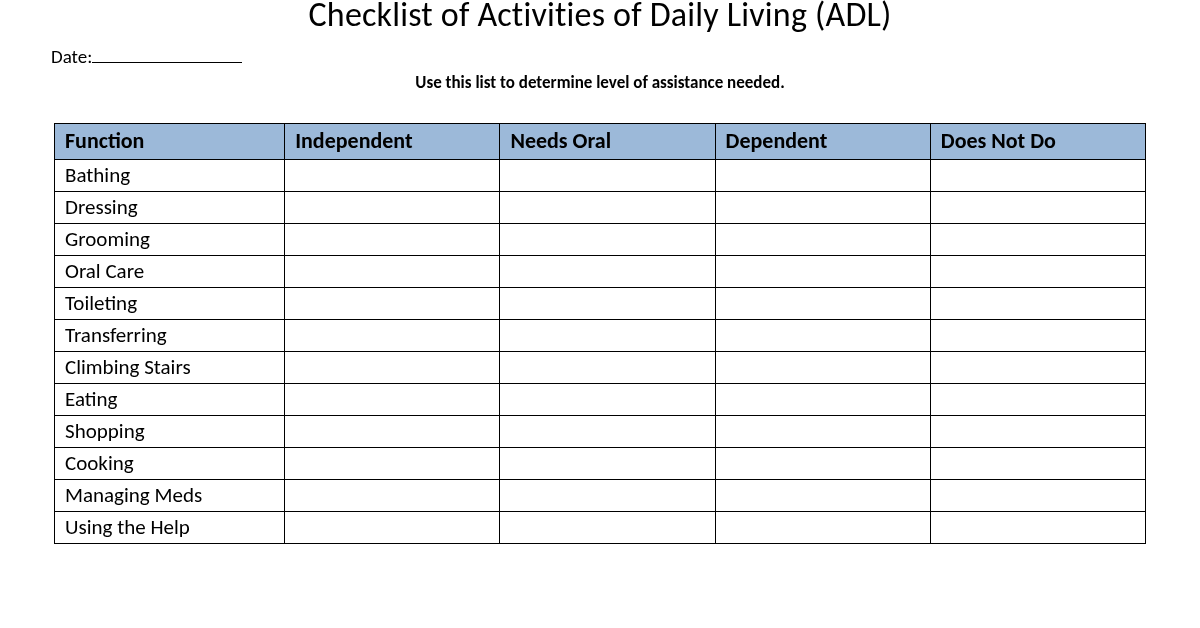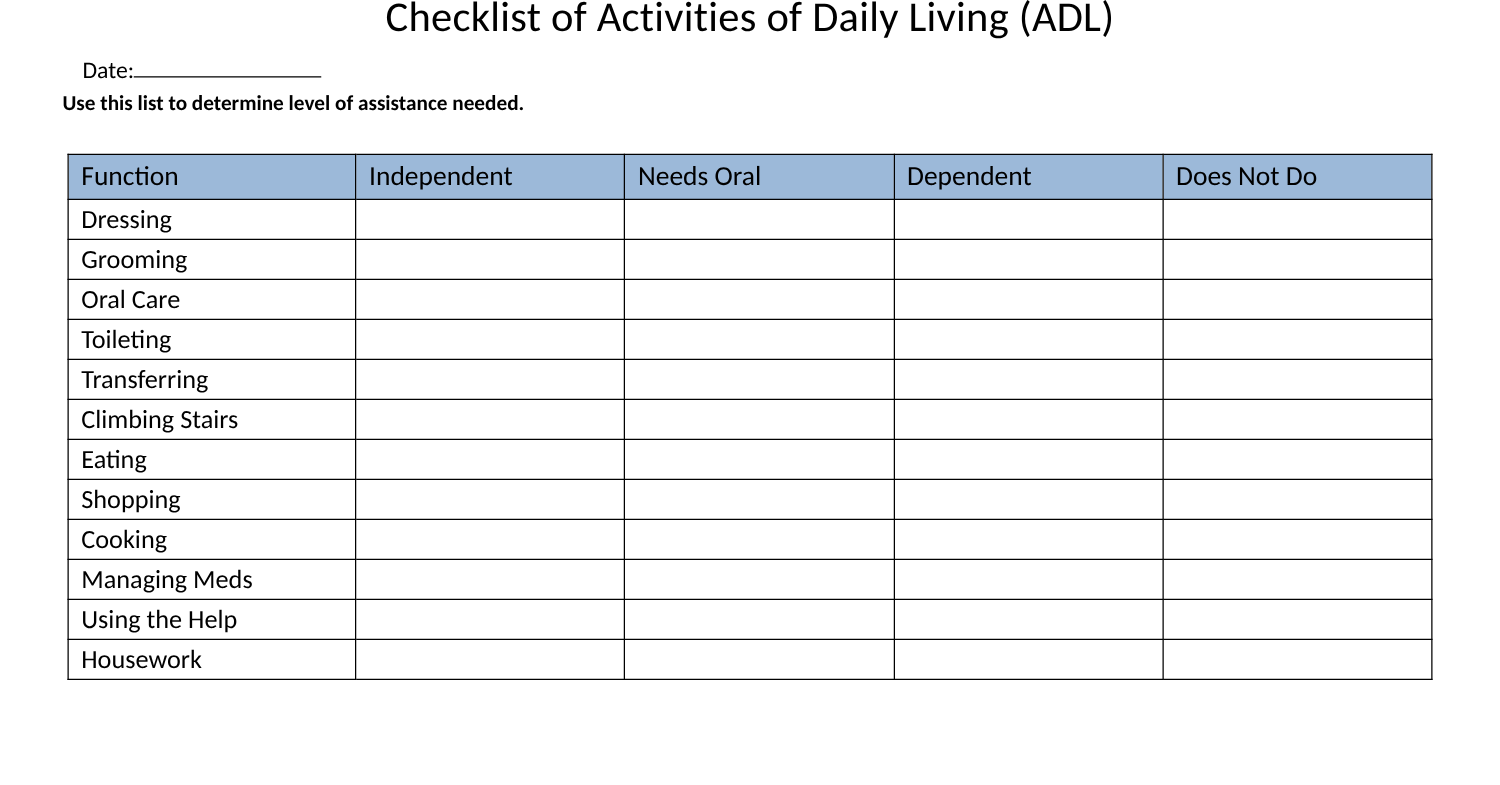--- a/index.html
+++ b/index.html
@@ -18,33 +18,33 @@
     .title {
       font-size: 34px;
       text-align: center;
       font-weight: 400;
       margin-top: -6px;
       letter-spacing: 0.2px;
     }
     .date-line {
       font-size: 19px;
       margin-top: 10px;
-      margin-left: 16px;
+      margin-left: 1px;
     }
     .date-line .label { display: inline; }
     .date-line .blank {
       display: inline-block;
       border-bottom: 1px solid #000;
       width: 150px;
       height: 14px;
       vertical-align: baseline;
       margin-left: 0;
     }
     .subtitle {
-      text-align: left;
+      text-align: center;
       font-size: 17px;
       font-weight: 600;
       margin-top: 4px;
     }
     table.adl {
       border-collapse: collapse;
       width: 1092px;
       margin: 30px auto 0 auto;
       table-layout: fixed;
     }
@@ -53,21 +53,21 @@
       font-size: 21px;
       padding: 2px 10px;
       text-align: left;
       height: 32px;
       line-height: 1.2;
       overflow: hidden;
       white-space: nowrap;
     }
     table.adl th {
       background: #9cb9d9;
-      font-weight: 400;
+      font-weight: 700;
       font-size: 22px;
       height: 36px;
     }
     table.adl col.func   { width: 230px; }
     table.adl col.assess { width: 215px; }
   </style>
 </head>
 <body>
 
 <div class="page">
@@ -91,20 +91,27 @@
     <thead>
       <tr>
         <th>Function</th>
         <th>Independent</th>
         <th>Needs Oral</th>
         <th>Dependent</th>
         <th>Does Not Do</th>
       </tr>
     </thead>
     <tbody>
+        <tr>
+          <td>Bathing</td>
+          <td></td>
+          <td></td>
+          <td></td>
+          <td></td>
+        </tr>
         <tr>
           <td>Dressing</td>
           <td></td>
           <td></td>
           <td></td>
           <td></td>
         </tr>
         <tr>
           <td>Grooming</td>
           <td></td>
@@ -168,23 +175,16 @@
           <td></td>
           <td></td>
         </tr>
         <tr>
           <td>Using the Help</td>
           <td></td>
           <td></td>
           <td></td>
           <td></td>
         </tr>
-        <tr>
-          <td>Housework</td>
-          <td></td>
-          <td></td>
-          <td></td>
-          <td></td>
-        </tr>
       </tbody>
   </table>
 
 </div>
 
 </body></html>

